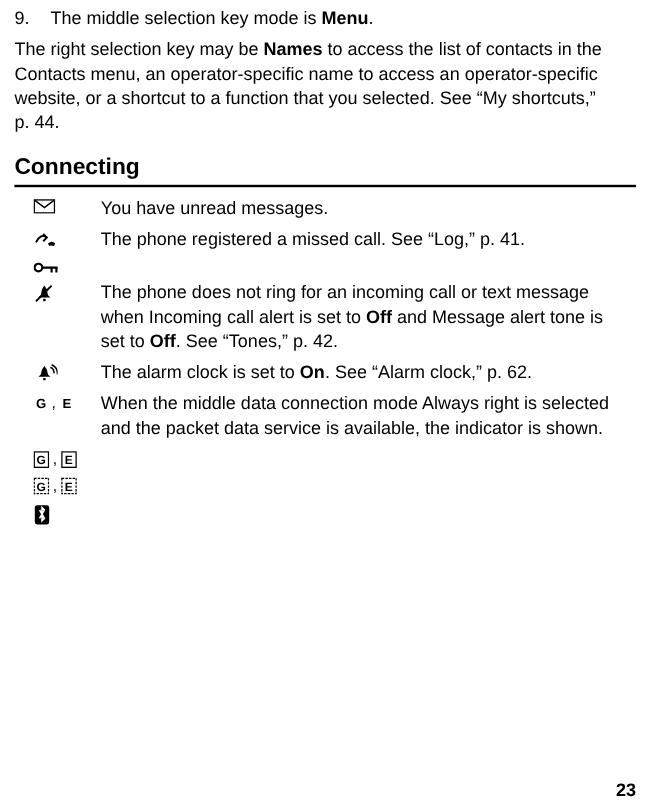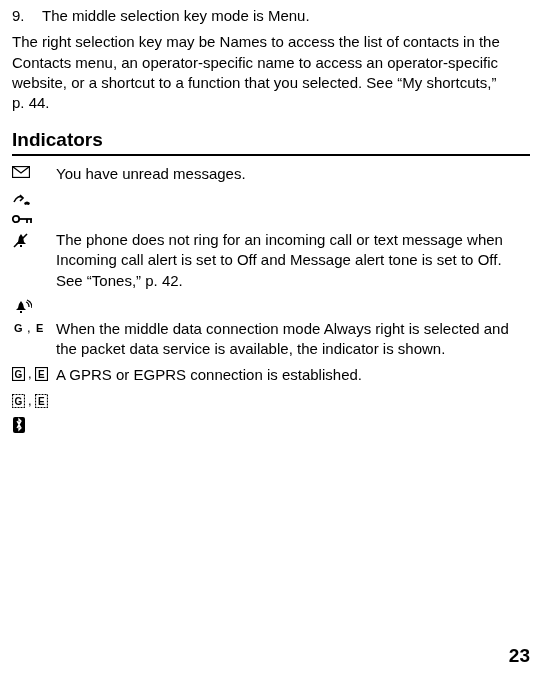--- a/index.html
+++ b/index.html
@@ -16,88 +16,89 @@
   .list-item {
     display: flex;
     gap: 8px;
     margin: 2px 0 6px 0;
   }
   .list-num {
     flex: 0 0 22px;
     text-align: left;
   }
   .list-body { flex: 1; }
-  .bold { font-weight: normal; }
+  .bold { font-weight: bold; }
   .italic { }
   h2.section {
     font-size: 19px;
     font-weight: bold;
     border-bottom: 2px solid #000;
     margin: 14px 0 8px 0;
     padding-bottom: 1px;
   }
   .ind-item {
     display: flex;
-    gap: 4px;
-    margin: 6px 0;
+    gap: 16px;
+    margin: 6px 16px;
   }
   .ic {
     flex: 0 0 40px;
     display: flex;
     align-items: flex-start;
     justify-content: flex-start;
     gap: 2px;
     padding-top: 2px;
   }
   .ic svg { display: block; }
   .desc { flex: 1; }
   .pagenum {
     position: absolute;
     right: 16px;
     bottom: 6px;
     font-weight: bold;
-    font-size: 19px;
+    font-size: 15px;
   }
 </style>
 </head>
 <body>
 
 <div class="list-item">
   <div class="list-num">9.</div>
   <div class="list-body">
     <span>The middle selection key mode is </span><span class="bold">Menu</span><span>.</span>
   </div>
 </div>
 
 <div class="list-item">
   <div class="list-body">
     <span>The right selection key may be </span><span class="bold">Names</span><span> to access the list of contacts in the </span><span class="italic">Contacts</span><span> menu, an operator-specific name to access an operator-specific website, or a shortcut to a function that you selected. See “My shortcuts,” p.&nbsp;44.</span>
   </div>
 </div>
 
-<h2 class="section">Indicators</h2>
+<h2 class="section">Connecting</h2>
 
 <div class="ind-item">
   <div class="ic">
     <svg width="18" height="12" viewBox="0 0 18 12">
         <rect x="0.5" y="0.5" width="17" height="11" fill="none" stroke="#000" stroke-width="1.3"></rect>
         <path d="M0.5 0.5 L9 7 L17.5 0.5" fill="none" stroke="#000" stroke-width="1.3"></path>
       </svg>
   </div>
   <div class="desc">You have unread messages.</div>
 </div>
 
 <div class="ind-item">
   <div class="ic">
     <svg width="20" height="14" viewBox="0 0 20 14">
         <path d="M2 10 Q6 2 11 6" fill="none" stroke="#000" stroke-width="1.6"></path>
         <path d="M8 3 L11 6 L8 9" fill="none" stroke="#000" stroke-width="1.6"></path>
         <path d="M12 11 Q15 8 18 11 L17 13 Q14 12 13 13 Z" fill="#000"></path>
       </svg>
   </div>
+  <div class="desc">The phone registered a missed call. See “Log,” p.&nbsp;41.</div>
 </div>
 
 <div class="ind-item">
   <div class="ic">
     <svg width="22" height="10" viewBox="0 0 22 10">
         <circle cx="4" cy="5" r="3.2" fill="none" stroke="#000" stroke-width="1.8"></circle>
         <line x1="7" y1="5" x2="20" y2="5" stroke="#000" stroke-width="1.8"></line>
         <line x1="15" y1="5" x2="15" y2="9" stroke="#000" stroke-width="1.8"></line>
         <line x1="19" y1="5" x2="19" y2="9" stroke="#000" stroke-width="1.8"></line>
       </svg>
@@ -119,20 +120,23 @@
 
 <div class="ind-item">
   <div class="ic">
     <svg width="20" height="14" viewBox="0 0 20 14">
         <path d="M9 2 L7 5 L6 9 L4 11 L14 11 L12 9 L11 5 Z" fill="#000"></path>
         <line x1="8" y1="13" x2="10" y2="13" stroke="#000" stroke-width="2"></line>
         <path d="M14 3 Q17 4 17 8" fill="none" stroke="#000" stroke-width="1.3"></path>
         <path d="M15 1 Q20 3 20 9" fill="none" stroke="#000" stroke-width="1.3"></path>
       </svg>
   </div>
+  <div class="desc">
+    <span>The alarm clock is set to </span><span class="bold">On</span><span>. See “Alarm clock,” p.&nbsp;62.</span>
+  </div>
 </div>
 
 <div class="ind-item">
   <div class="ic" style="gap:3px">
     <svg width="12" height="14" viewBox="0 0 12 14">
         <text x="2" y="11" font-family="Arial" font-size="11" font-weight="bold">G</text>
       </svg>
     <span style="font-size:13px;line-height:14px">,</span>
     <svg width="12" height="14" viewBox="0 0 12 14">
         <text x="2" y="11" font-family="Arial" font-size="11" font-weight="bold">E</text>
@@ -148,21 +152,20 @@
     <svg width="13" height="14" viewBox="0 0 13 14">
         <rect x="0.5" y="0.5" width="12" height="13" fill="none" stroke="#000" stroke-width="1.2"></rect>
         <text x="2.5" y="11" font-family="Arial" font-size="10" font-weight="bold">G</text>
       </svg>
     <span style="font-size:13px;line-height:14px">,</span>
     <svg width="13" height="14" viewBox="0 0 13 14">
         <rect x="0.5" y="0.5" width="12" height="13" fill="none" stroke="#000" stroke-width="1.2"></rect>
         <text x="3" y="11" font-family="Arial" font-size="10" font-weight="bold">E</text>
       </svg>
   </div>
-  <div class="desc">A GPRS or EGPRS connection is established.</div>
 </div>
 
 <div class="ind-item">
   <div class="ic" style="gap:3px">
     <svg width="13" height="14" viewBox="0 0 13 14">
         <rect x="0.5" y="0.5" width="12" height="13" fill="none" stroke="#000" stroke-width="1.2" stroke-dasharray="2 1"></rect>
         <text x="2.5" y="11" font-family="Arial" font-size="10" font-weight="bold">G</text>
       </svg>
     <span style="font-size:13px;line-height:14px">,</span>
     <svg width="13" height="14" viewBox="0 0 13 14">

